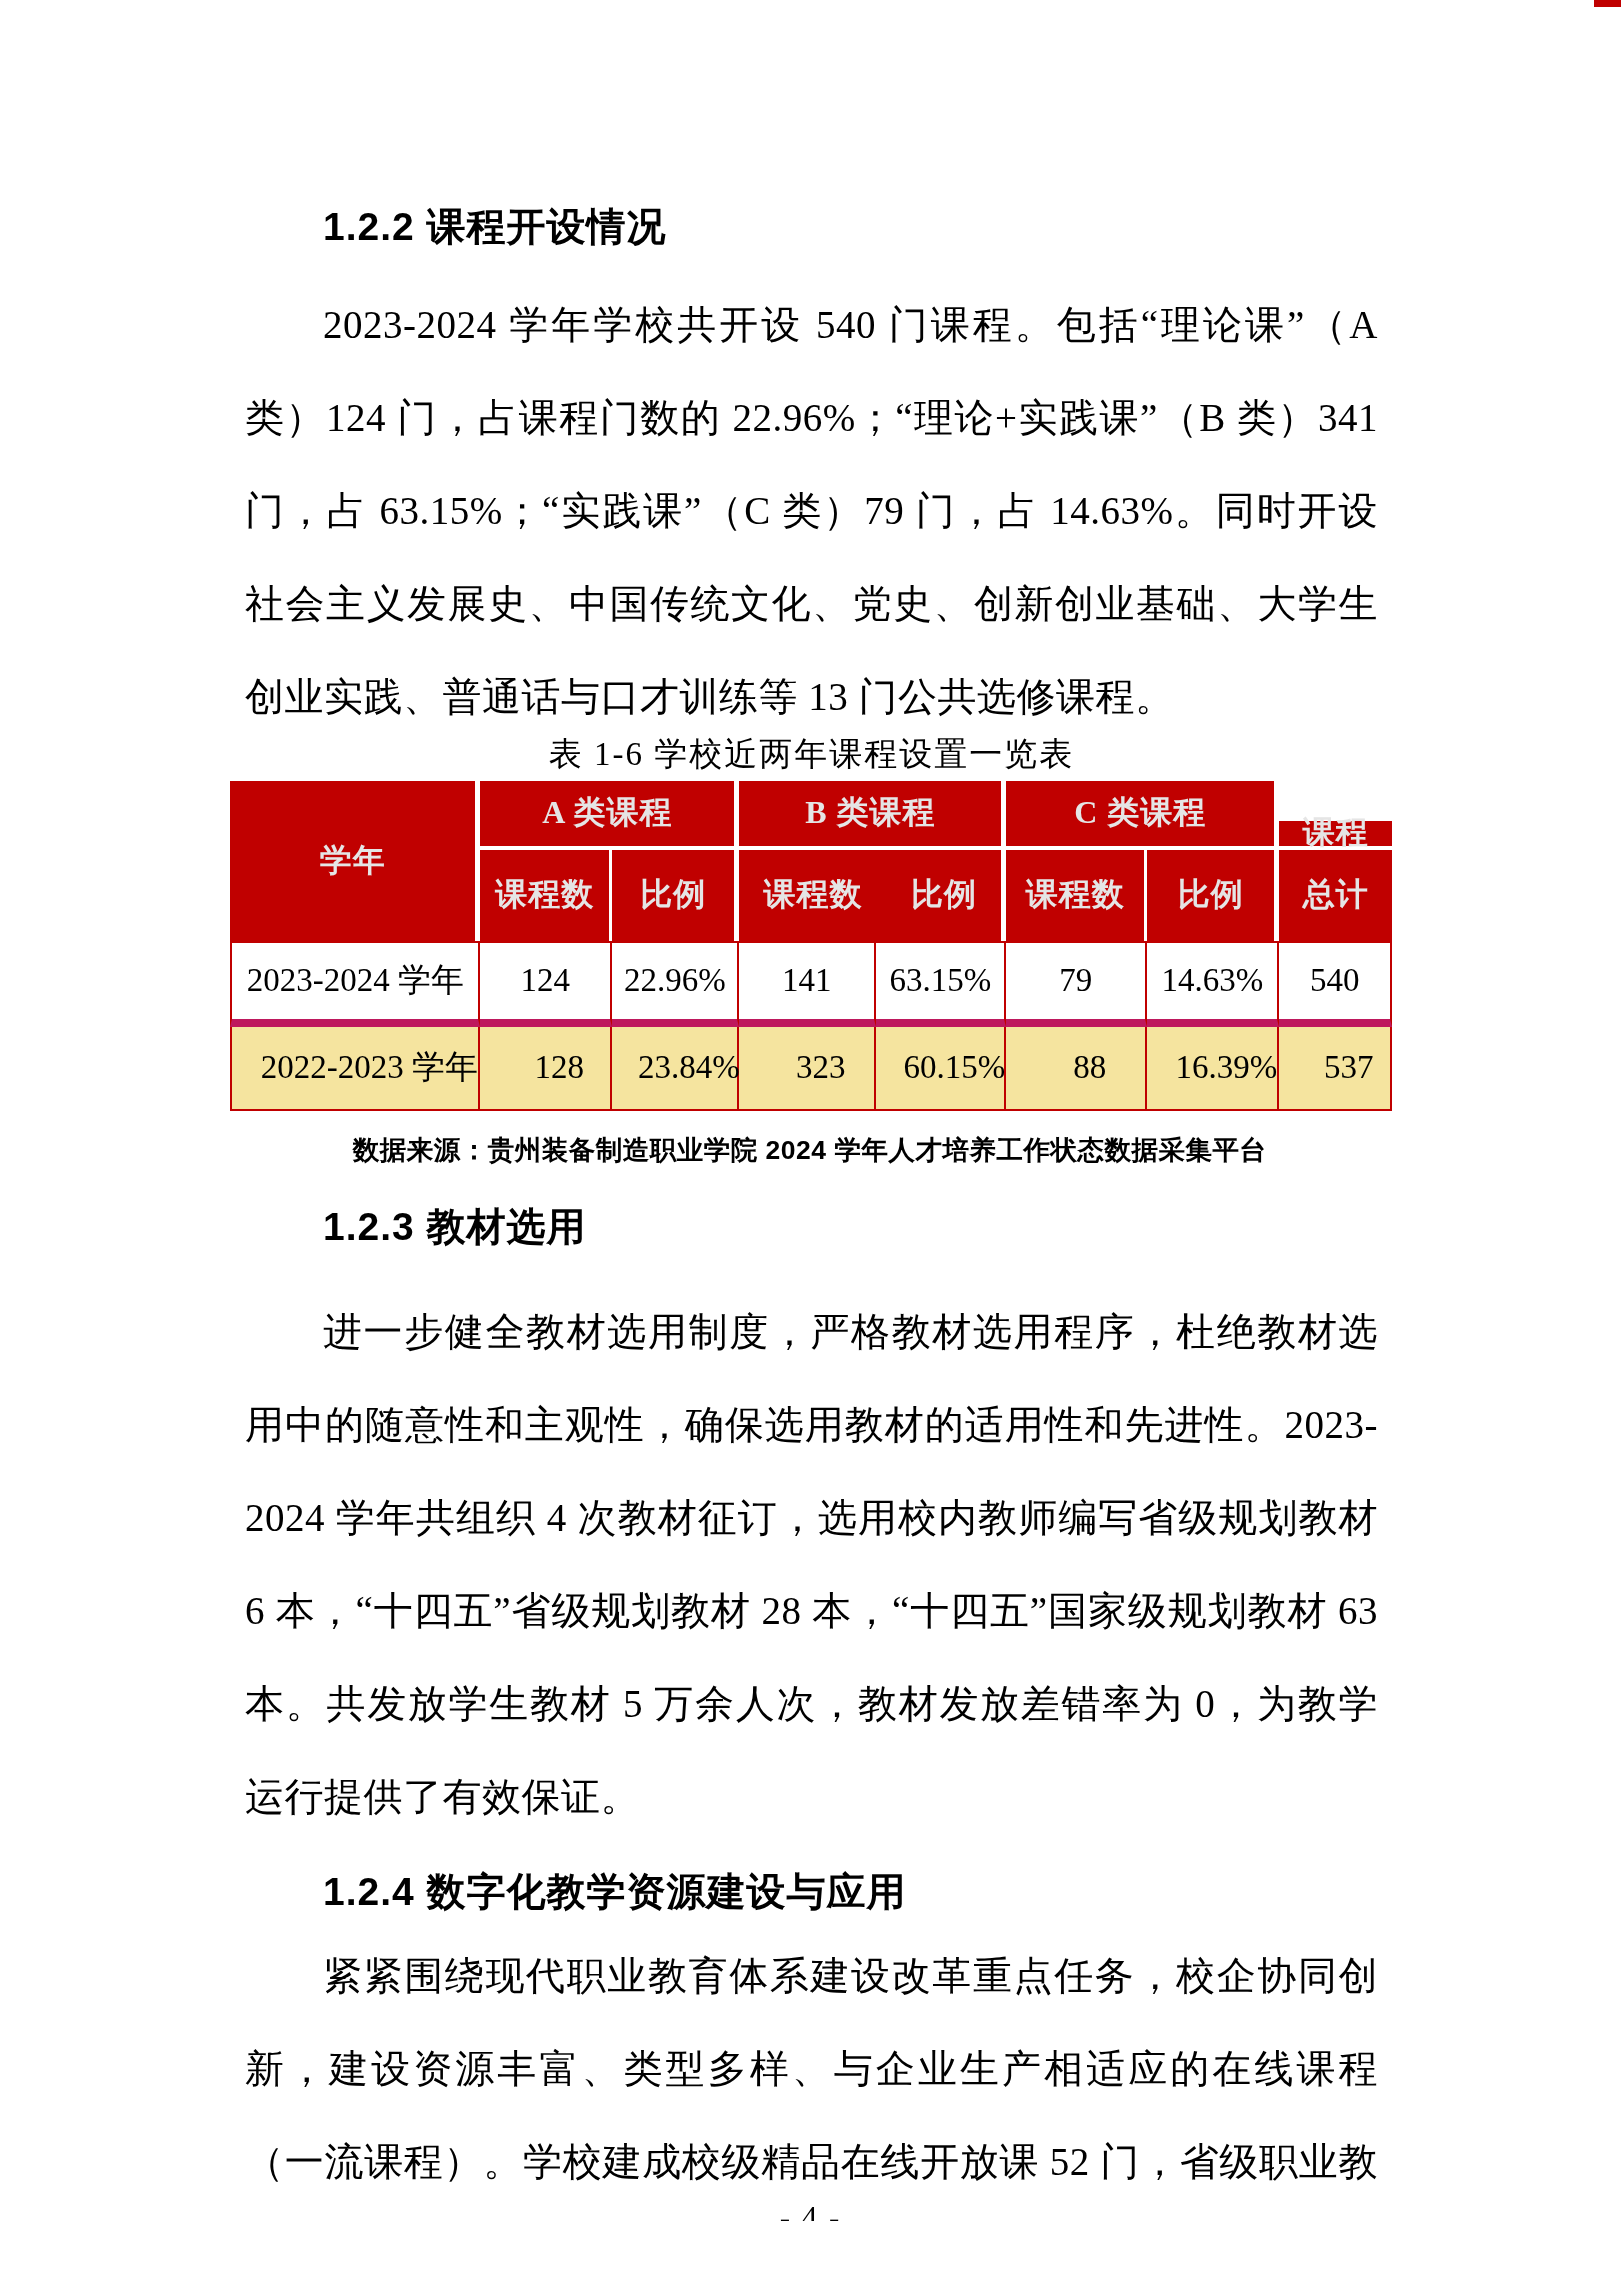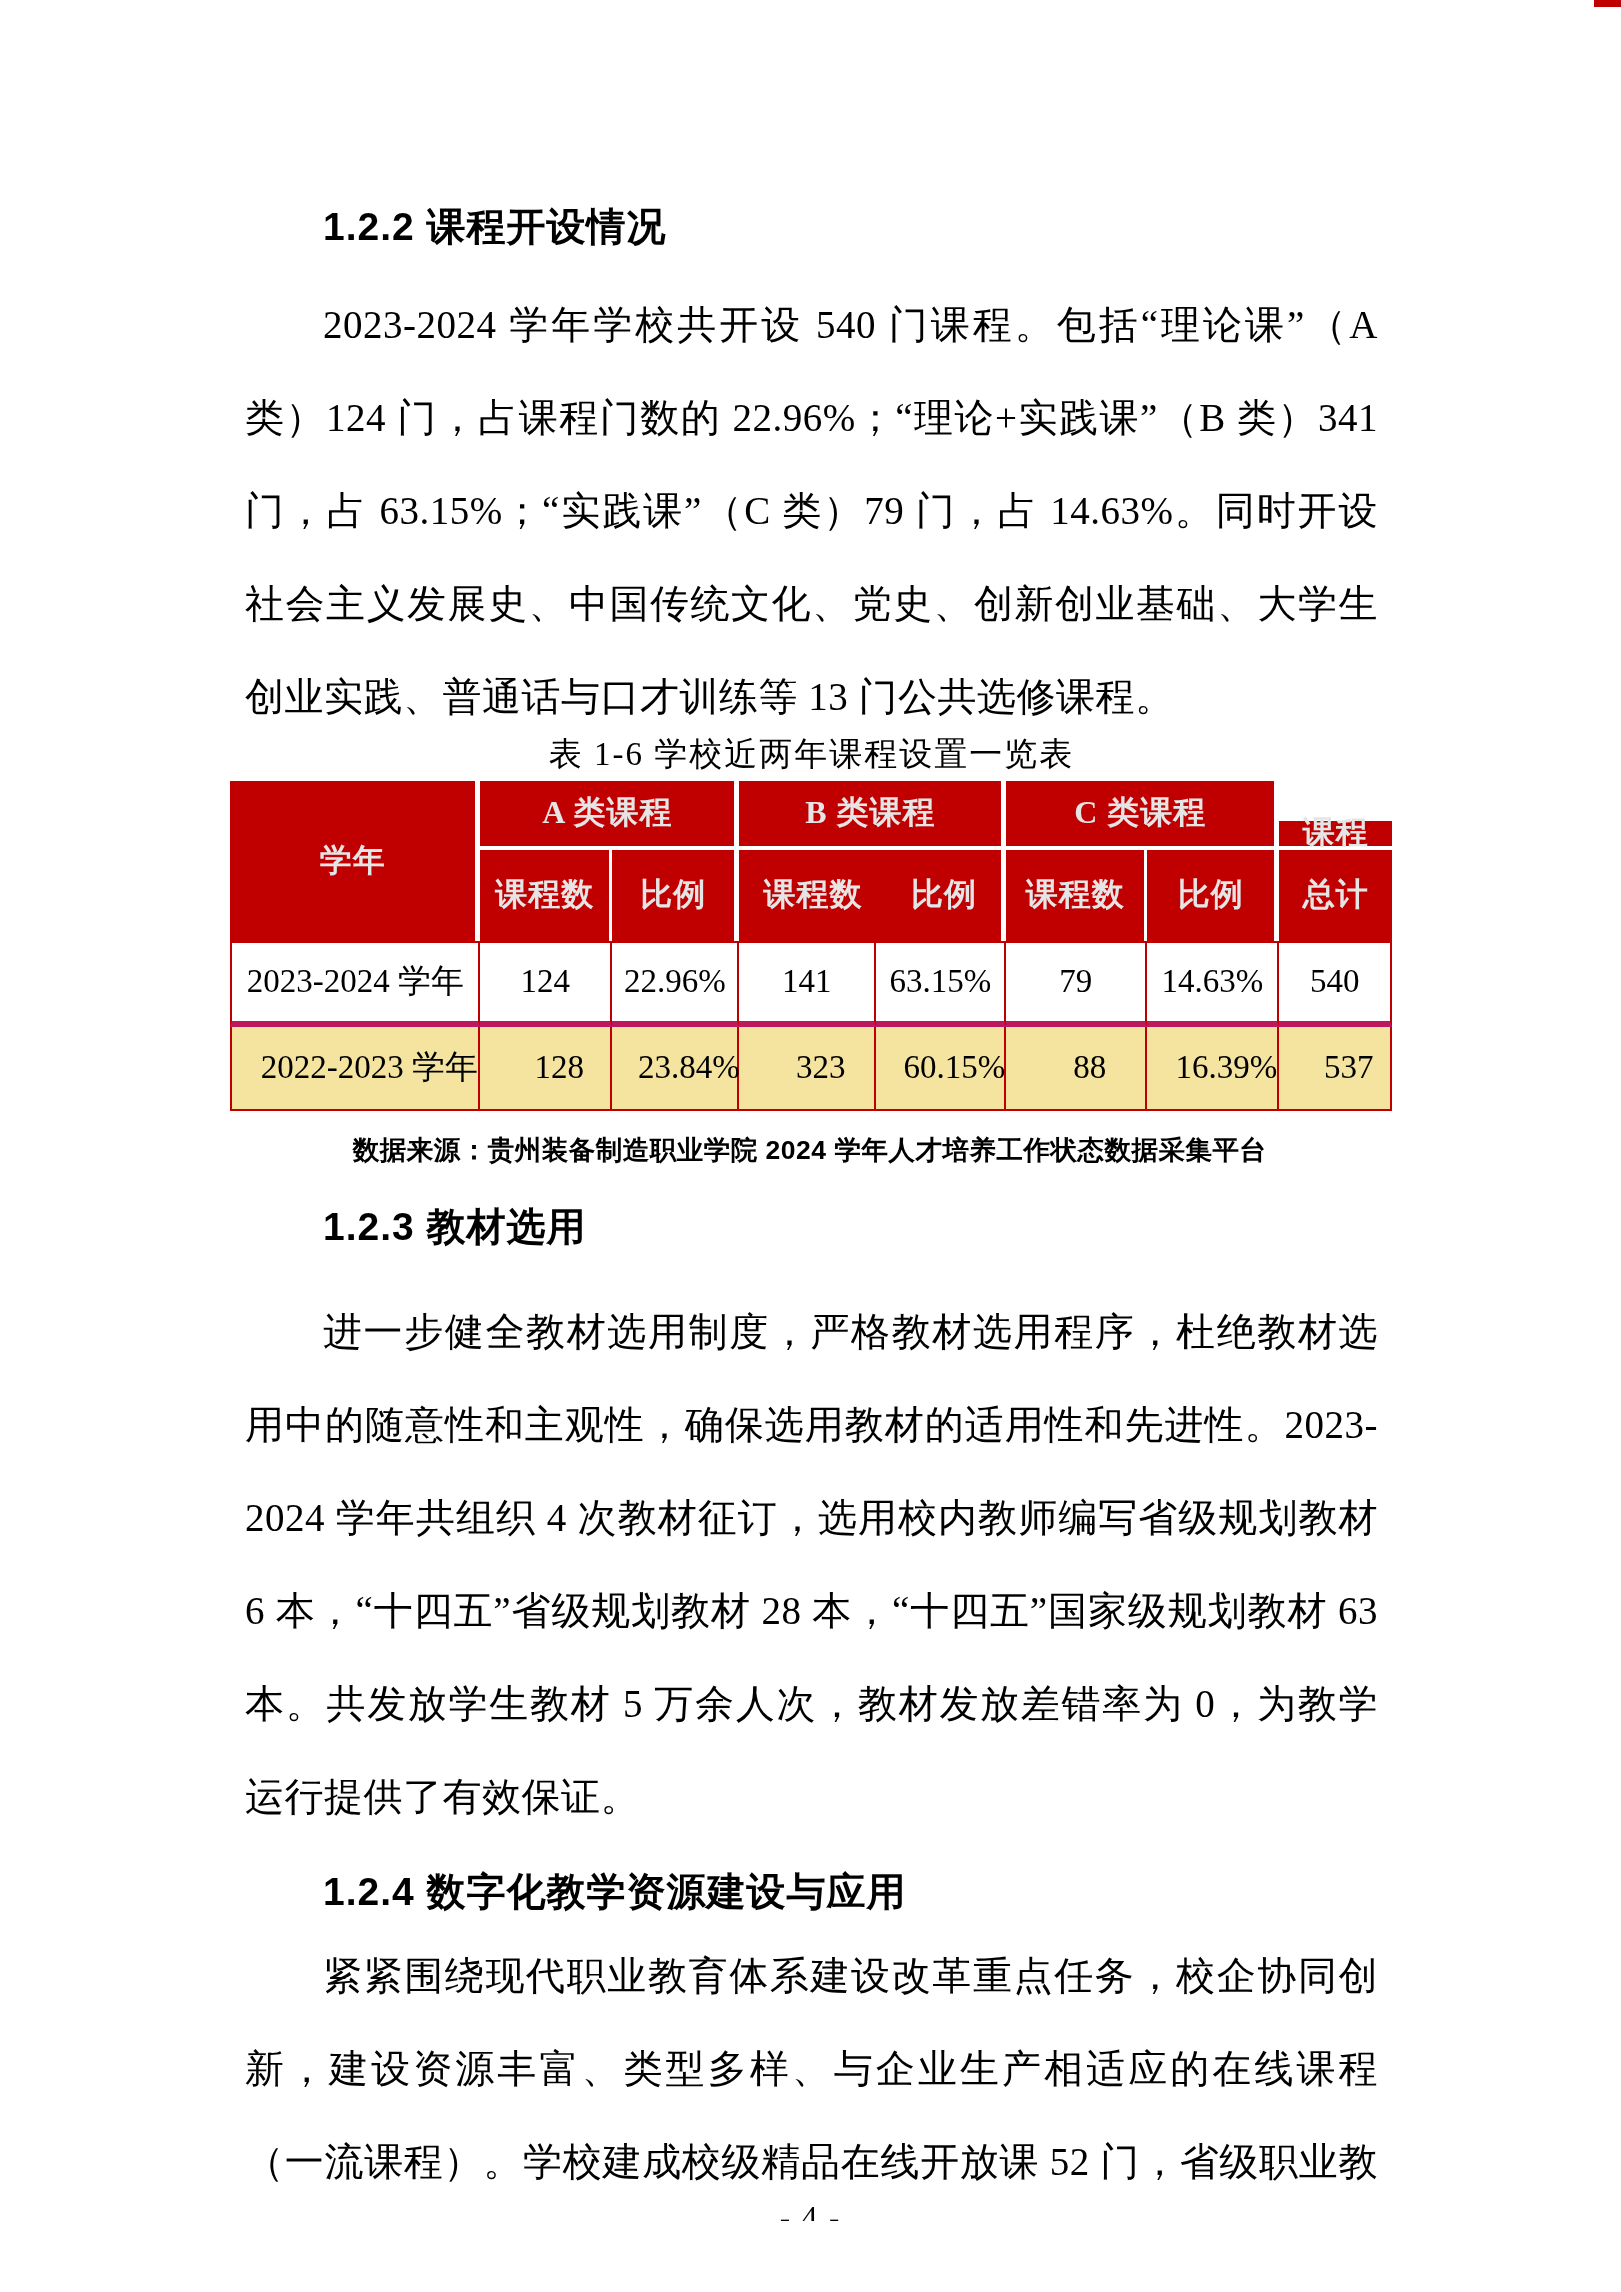--- a/index.html
+++ b/index.html
@@ -75,21 +75,21 @@
   .h-cr{grid-area:2/7/3/8;border-right:5.9px solid #fff;}
   .h-zj{grid-area:2/8/3/9;}
 
   .dcell{
     display:flex;
     align-items:center;
     justify-content:center;
     font-size:33px;
     background:#ffffff;
     border-right:2px solid #C00000;
-    border-bottom:6px solid #be185d;
+    border-bottom:8px solid #be185d;
   }
   .dcell.c1{border-left:2px solid #C00000;}
   .dcell.top{border-top:2px solid #C00000;}
   .dcell.bot{border-bottom:2.9px solid #C00000;padding-left:28px;}
   .dcell.alt{background:#F5E49F;}
 
   .source-note{
     font-family:"Liberation Sans","DejaVu Sans",sans-serif;
     font-weight:700;
     font-size:26.5px;

